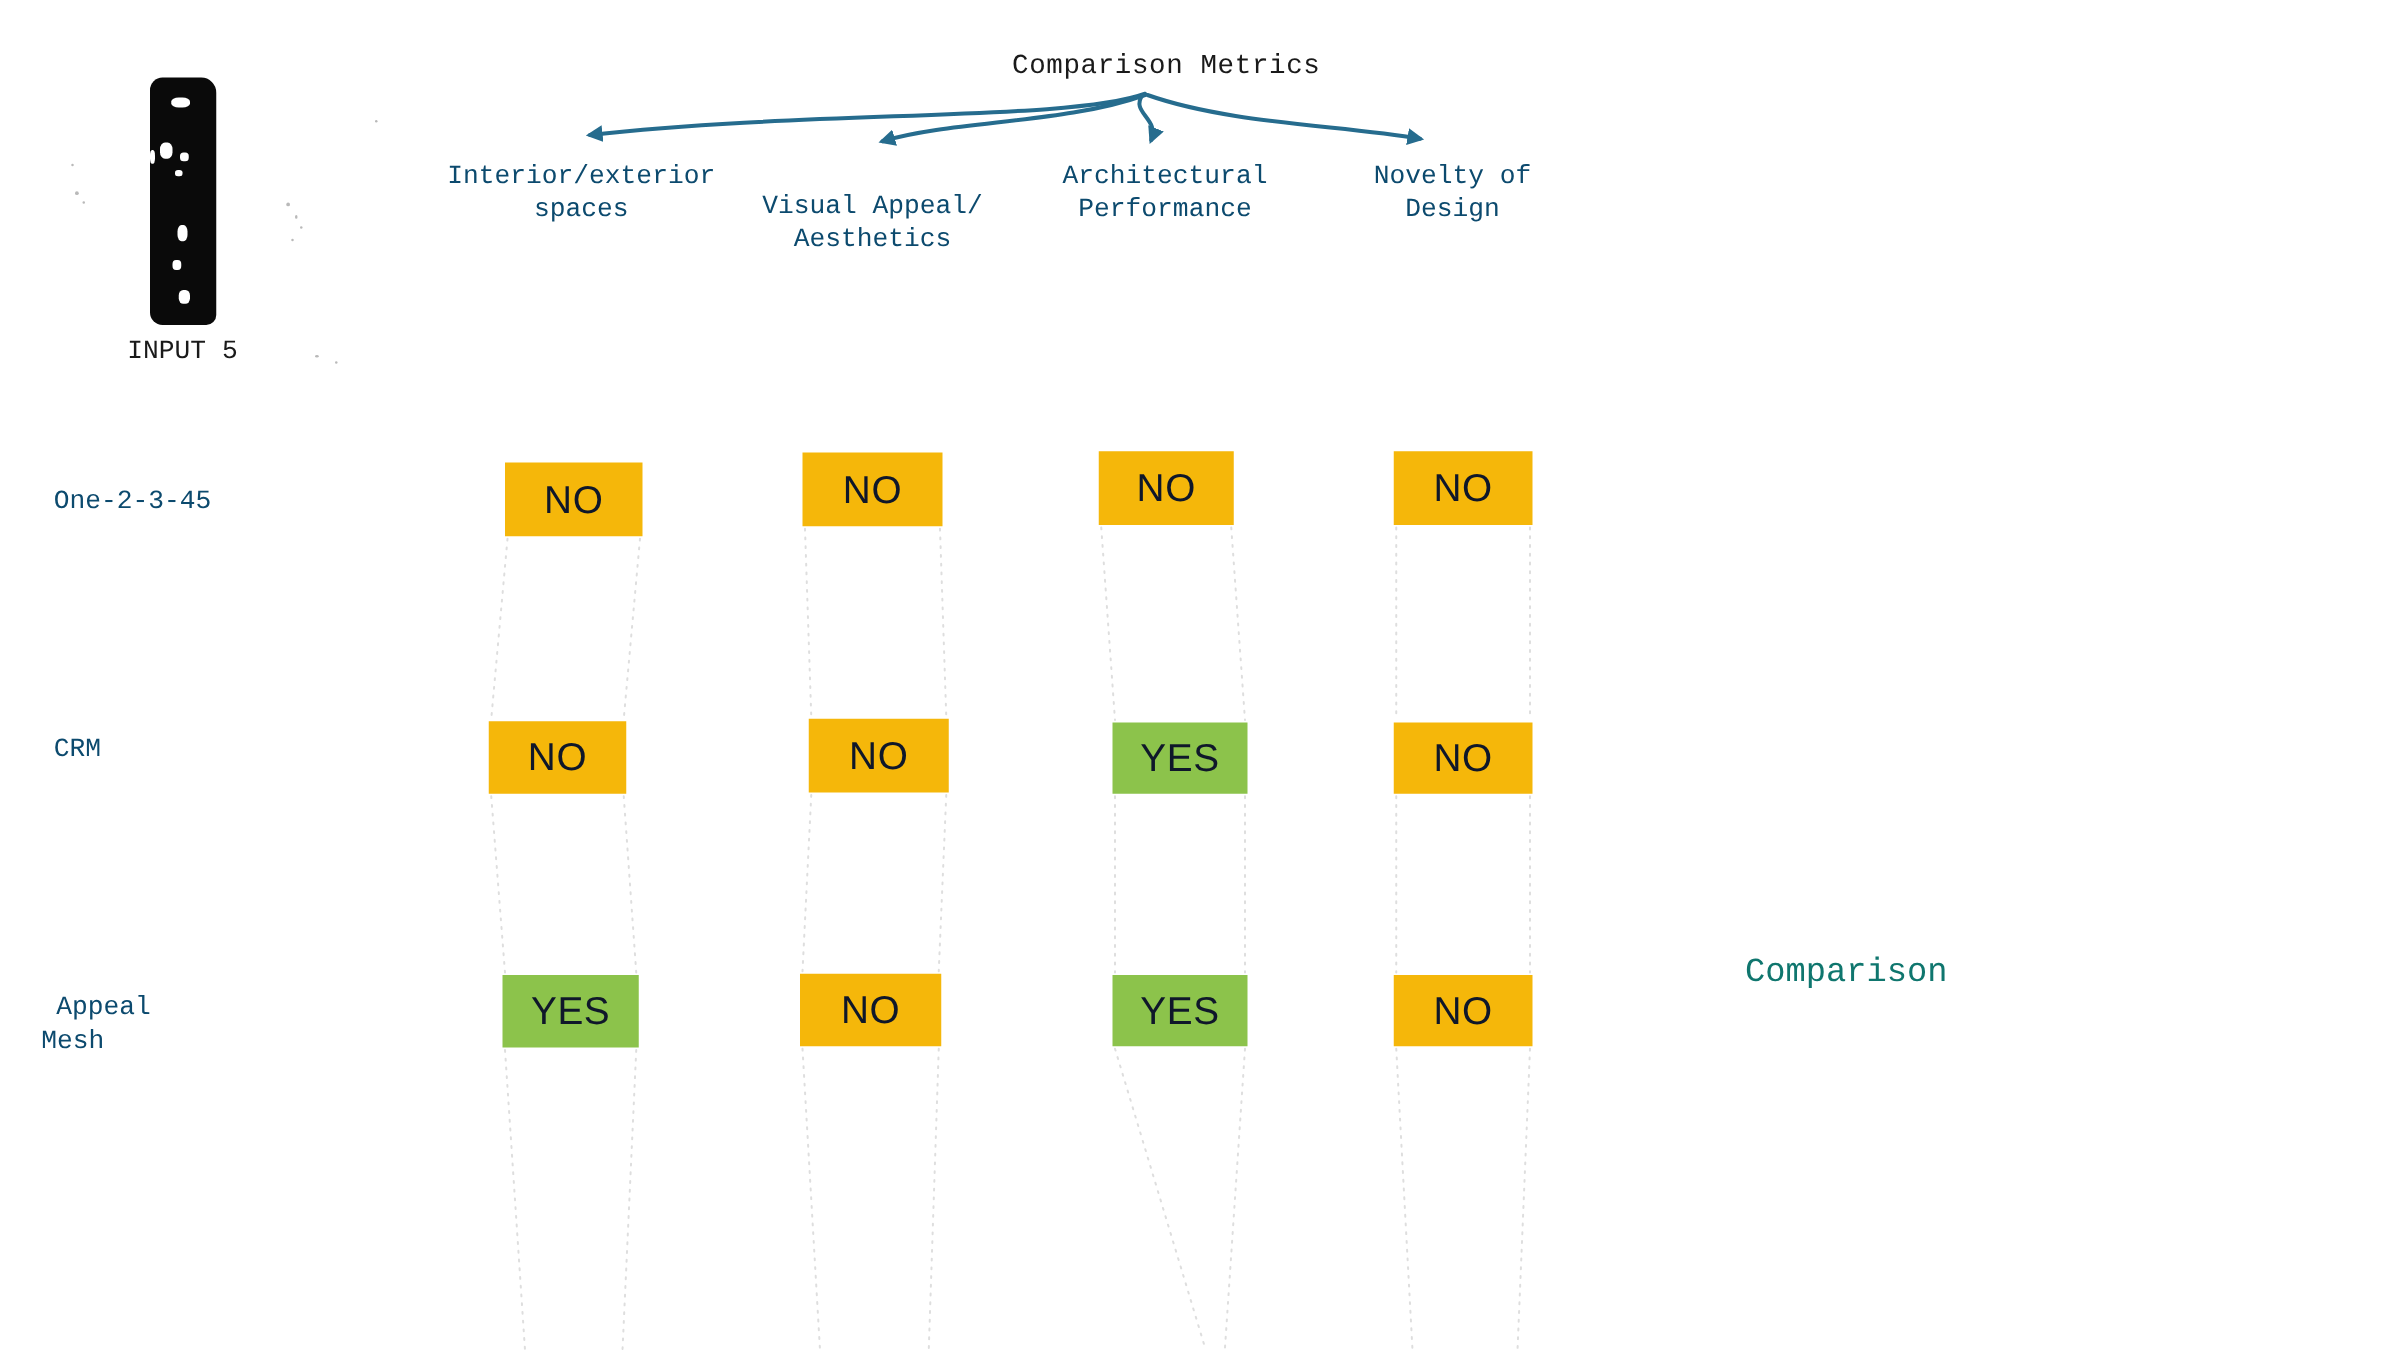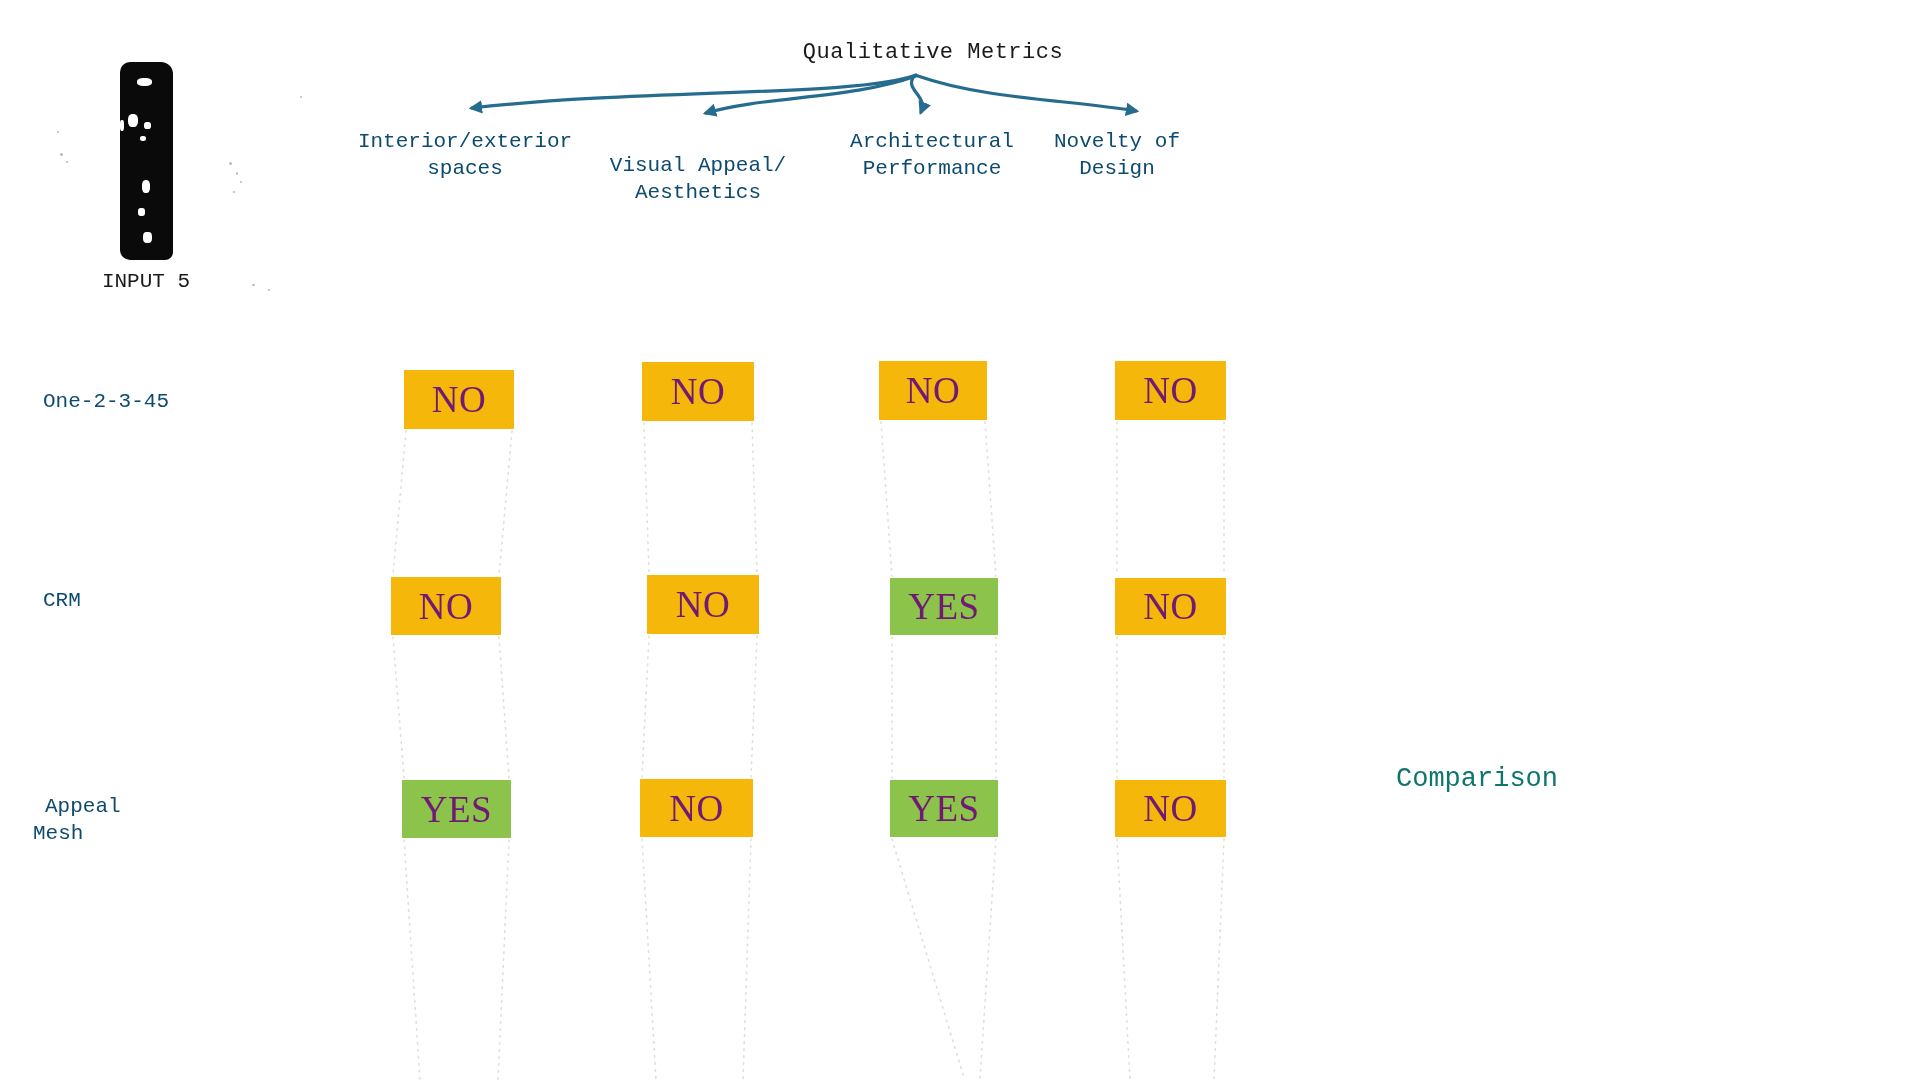--- a/index.html
+++ b/index.html
@@ -25,21 +25,21 @@
   .input-caption{
     left:78px;top:270px;width:136px;text-align:center;
     font-size:21px;color:#1a1a1a;white-space:nowrap;
   }
   .comparison{
     left:1396px;top:764px;font-size:27px;color:#0f766e;white-space:nowrap;
   }
   
   .badge{
     position:absolute;display:flex;align-items:center;justify-content:center;
-    font-family:Liberation Serif, serif;font-size:37px;color:#701a75;
+    font-family:Liberation Sans, sans-serif;font-size:31px;color:#0f172a;
     letter-spacing:.5px;z-index:3;
   }
   .badge.yes{background:var(--yes-badge,#8CC34B);}
   .badge.no{background:var(--no-badge,#F5B70A);}
   
   .tower{
     left:120px;top:62px;width:53px;height:198px;background:#0a0a0a;
     border-radius:10px 12px 8px 10px;z-index:2;
   }
   .tower i{position:absolute;background:#fff;border-radius:40%;display:block;}
@@ -97,35 +97,35 @@
   </g>
 
   <g>
     <path class="arrow" marker-end="url(#ah)" d="M916,75 C856,97 650,88 472,108"></path>
     <path class="arrow" marker-end="url(#ah)" d="M916,76 C852,99 764,96 706,113"></path>
     <path class="arrow" marker-end="url(#ah)" d="M914,76 C904,90 928,95 921,112"></path>
     <path class="arrow" marker-end="url(#ah)" d="M918,76 C983,99 1072,100 1136,111"></path>
   </g>
 </svg>
 
-<div class="abs title">Qualitative Metrics</div>
+<div class="abs title">Comparison Metrics</div>
 
 <div class="abs col-header" style="left:315px;top:128px;">
   <span>Interior/exterior</span>
   <span>spaces</span>
 </div>
 <div class="abs col-header" style="left:548px;top:128px;margin-top:24px;">
   <span>Visual Appeal/</span>
   <span>Aesthetics</span>
 </div>
 <div class="abs col-header" style="left:782px;top:128px;">
   <span>Architectural</span>
   <span>Performance</span>
 </div>
-<div class="abs col-header" style="left:967px;top:128px;">
+<div class="abs col-header" style="left:1012px;top:128px;">
   <span>Novelty of</span>
   <span>Design</span>
 </div>
 
 <div class="abs tower">
   <i style="left:17px;top:16px;width:15px;height:8px;"></i>
   <i style="left:8px;top:52px;width:10px;height:13px;"></i>
   <i style="left:24px;top:60px;width:7px;height:7px;"></i>
   <i style="left:20px;top:74px;width:6px;height:5px;"></i>
   <i style="left:22px;top:118px;width:8px;height:13px;"></i>

